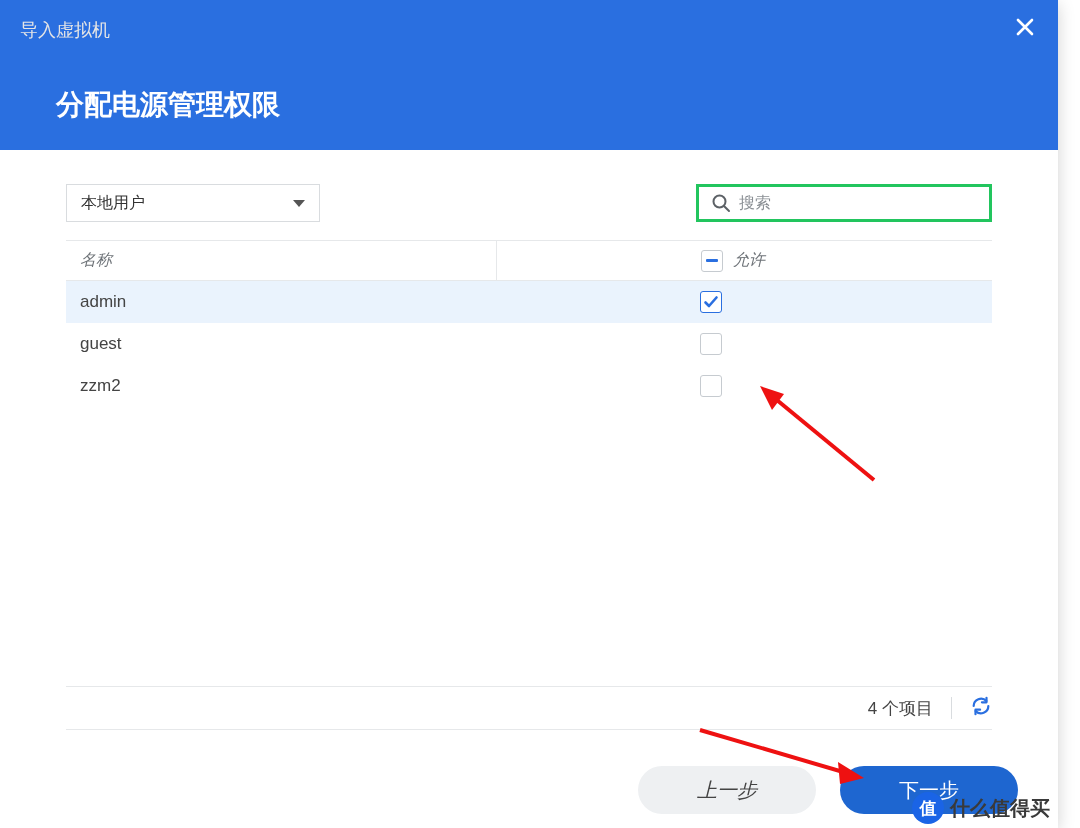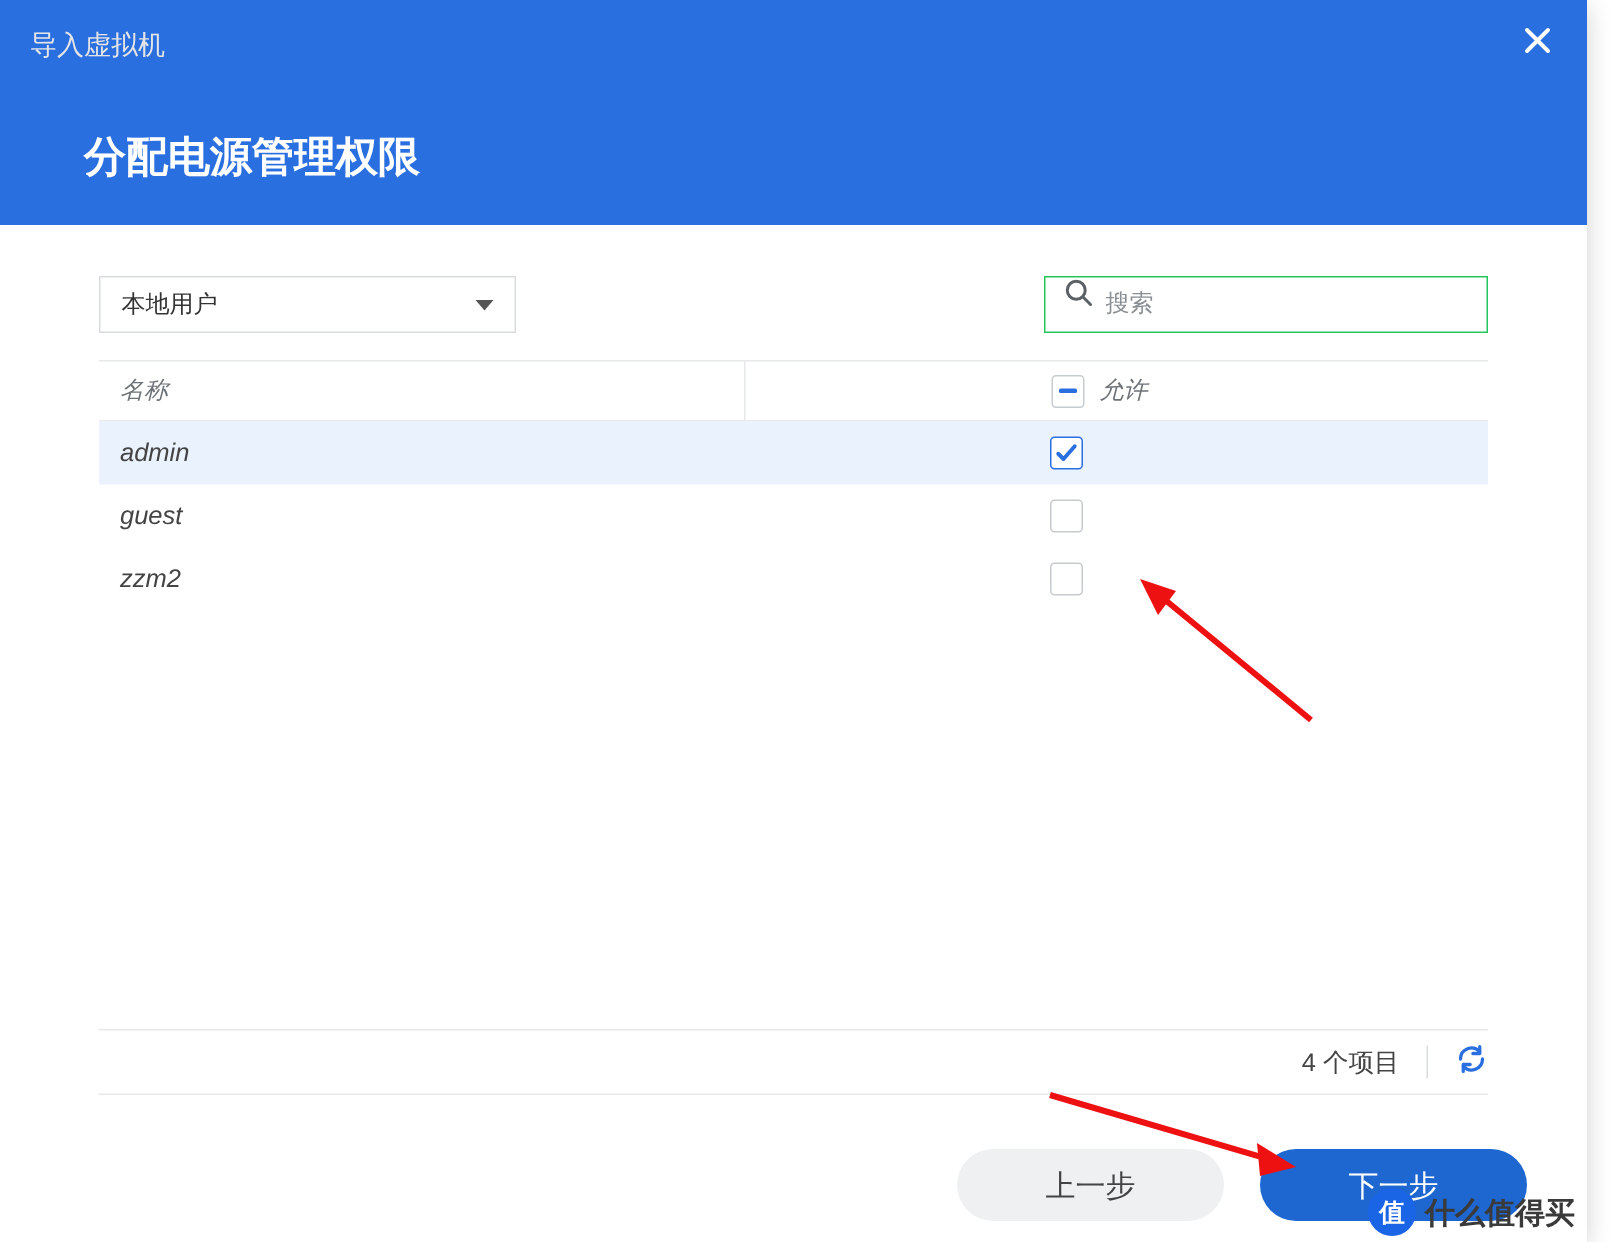--- a/index.html
+++ b/index.html
@@ -3,46 +3,46 @@
 <meta charset="utf-8">
 <style>
   * { box-sizing: border-box; margin: 0; padding: 0; }
   html, body { width: 1080px; height: 828px; font-family: -apple-system, "Helvetica Neue", Arial, "PingFang SC", "Microsoft YaHei", sans-serif; background: #fff; overflow: hidden; }
   .modal { position: relative; width: 1058px; height: 828px; background: #fff; box-shadow: 0 4px 16px rgba(0,0,0,0.18); }
   .titlebar { height: 60px; background: #2a6fe0; display: flex; align-items: center; padding: 0 20px; color: #e5e5e5; font-size: 18px; font-weight: 500; position: relative; }
   .close-x { position: absolute; right: 18px; top: 12px; width: 30px; height: 30px; display: flex; align-items: center; justify-content: center; cursor: pointer; color: #fff; }
   .subheader { height: 90px; background: #2a6fe0; color: #fff; font-size: 28px; font-weight: 600; display: flex; align-items: center; padding: 0 56px; }
   .body { padding: 34px 66px 0 66px; }
   .controls-row { display: flex; justify-content: space-between; align-items: center; margin-bottom: 18px; }
-  .dropdown { width: 278px; height: 38px; border: 1px solid #d9dcdf; background: #fff; display: flex; align-items: center; justify-content: space-between; padding: 0 14px; font-size: 16px; color: #333; cursor: pointer; }
+  .dropdown { width: 254px; height: 38px; border: 1px solid #d9dcdf; background: #fff; display: flex; align-items: center; justify-content: space-between; padding: 0 14px; font-size: 16px; color: #333; cursor: pointer; }
   .dropdown .caret { width: 0; height: 0; border-left: 6px solid transparent; border-right: 6px solid transparent; border-top: 7px solid #555; }
-  .searchbox { width: 296px; height: 38px; border: 1px solid #22c55e; background: #fff; display: flex; padding: 0 12px; gap: 8px; }
+  .searchbox { width: 296px; height: 38px; border: 3px solid #22c55e; background: #fff; display: flex; align-items: center; padding: 0 12px; gap: 8px; }
   .searchbox svg { flex: 0 0 auto; }
   .searchbox input { border: none; outline: none; font-size: 16px; color: #333; flex: 1; background: transparent; }
   .searchbox input::placeholder { color: #8a8f94; }
   .table { width: 100%; border-top: 1px solid #e6e8ea; }
   .thead { display: flex; height: 40px; align-items: center; border-bottom: 1px solid #e6e8ea; color: #6e7378; font-size: 16px; font-style: italic; }
   .col-name { flex: 0 0 400px; padding-left: 14px; }
   .col-allow { flex: 1; display: flex; align-items: center; justify-content: flex-start; padding-left: 204px; border-left: 1px solid #e6e8ea; height: 100%; gap: 10px; margin-left: 30px; }
   .tri-box { width: 22px; height: 22px; border: 1px solid #c6cbd0; border-radius: 3px; display: flex; align-items: center; justify-content: center; background: #fff; }
   .tri-box .dash { width: 12px; height: 3px; background: #2a6fe0; border-radius: 1px; }
   .trow { display: flex; height: 42px; align-items: center; font-size: 17px; color: #444; }
-  .trow .col-name { padding-left: 14px; font-style: italic; }
+  .trow .col-name { padding-left: 14px; }
   .trow .col-allow { border-left: none; padding-left: 204px; }
   .trow.selected { background: #eaf3fd; }
   .chk { width: 22px; height: 22px; border: 1px solid #c6cbd0; border-radius: 3px; background: #fff; display: flex; align-items: center; justify-content: center; cursor: pointer; }
   .chk svg { display: none; }
   .chk.checked { border-color: #2a6fe0; }
   .chk.checked svg { display: block; }
   .footerbar { position: absolute; left: 66px; right: 66px; bottom: 98px; border-top: 1px solid #e6e8ea; border-bottom: 1px solid #e6e8ea; height: 44px; display: flex; align-items: center; justify-content: flex-end; gap: 18px; color: #444; font-size: 17px; }
   .footerbar .divider { width: 1px; height: 22px; background: #d9dcdf; }
   .refresh { color: #2a6fe0; cursor: pointer; }
   .actions { position: absolute; right: 40px; bottom: 14px; display: flex; gap: 24px; align-items: center; }
   .btn { min-width: 178px; height: 48px; border-radius: 24px; display: flex; align-items: center; justify-content: center; font-size: 20px; cursor: pointer; border: none; }
-  .btn.secondary { background: #eef0f2; color: #444; }
+  .btn.secondary { background: #eef0f2; color: #444; font-style: italic; }
   .btn.primary { background: #1e66d0; color: #fff; }
   .watermark { position: absolute; right: 8px; bottom: 4px; display: flex; align-items: center; gap: 6px; font-size: 20px; color: #3a3a3a; font-weight: 700; pointer-events: none; }
   .watermark .badge { width: 32px; height: 32px; border-radius: 50%; background: #1a64e6; color: #fff; display: flex; align-items: center; justify-content: center; font-size: 17px; font-weight: 700; }
   .arrow { position: absolute; pointer-events: none; }
 </style>
 </head>
 <body>
 
 <div class="modal">
 

